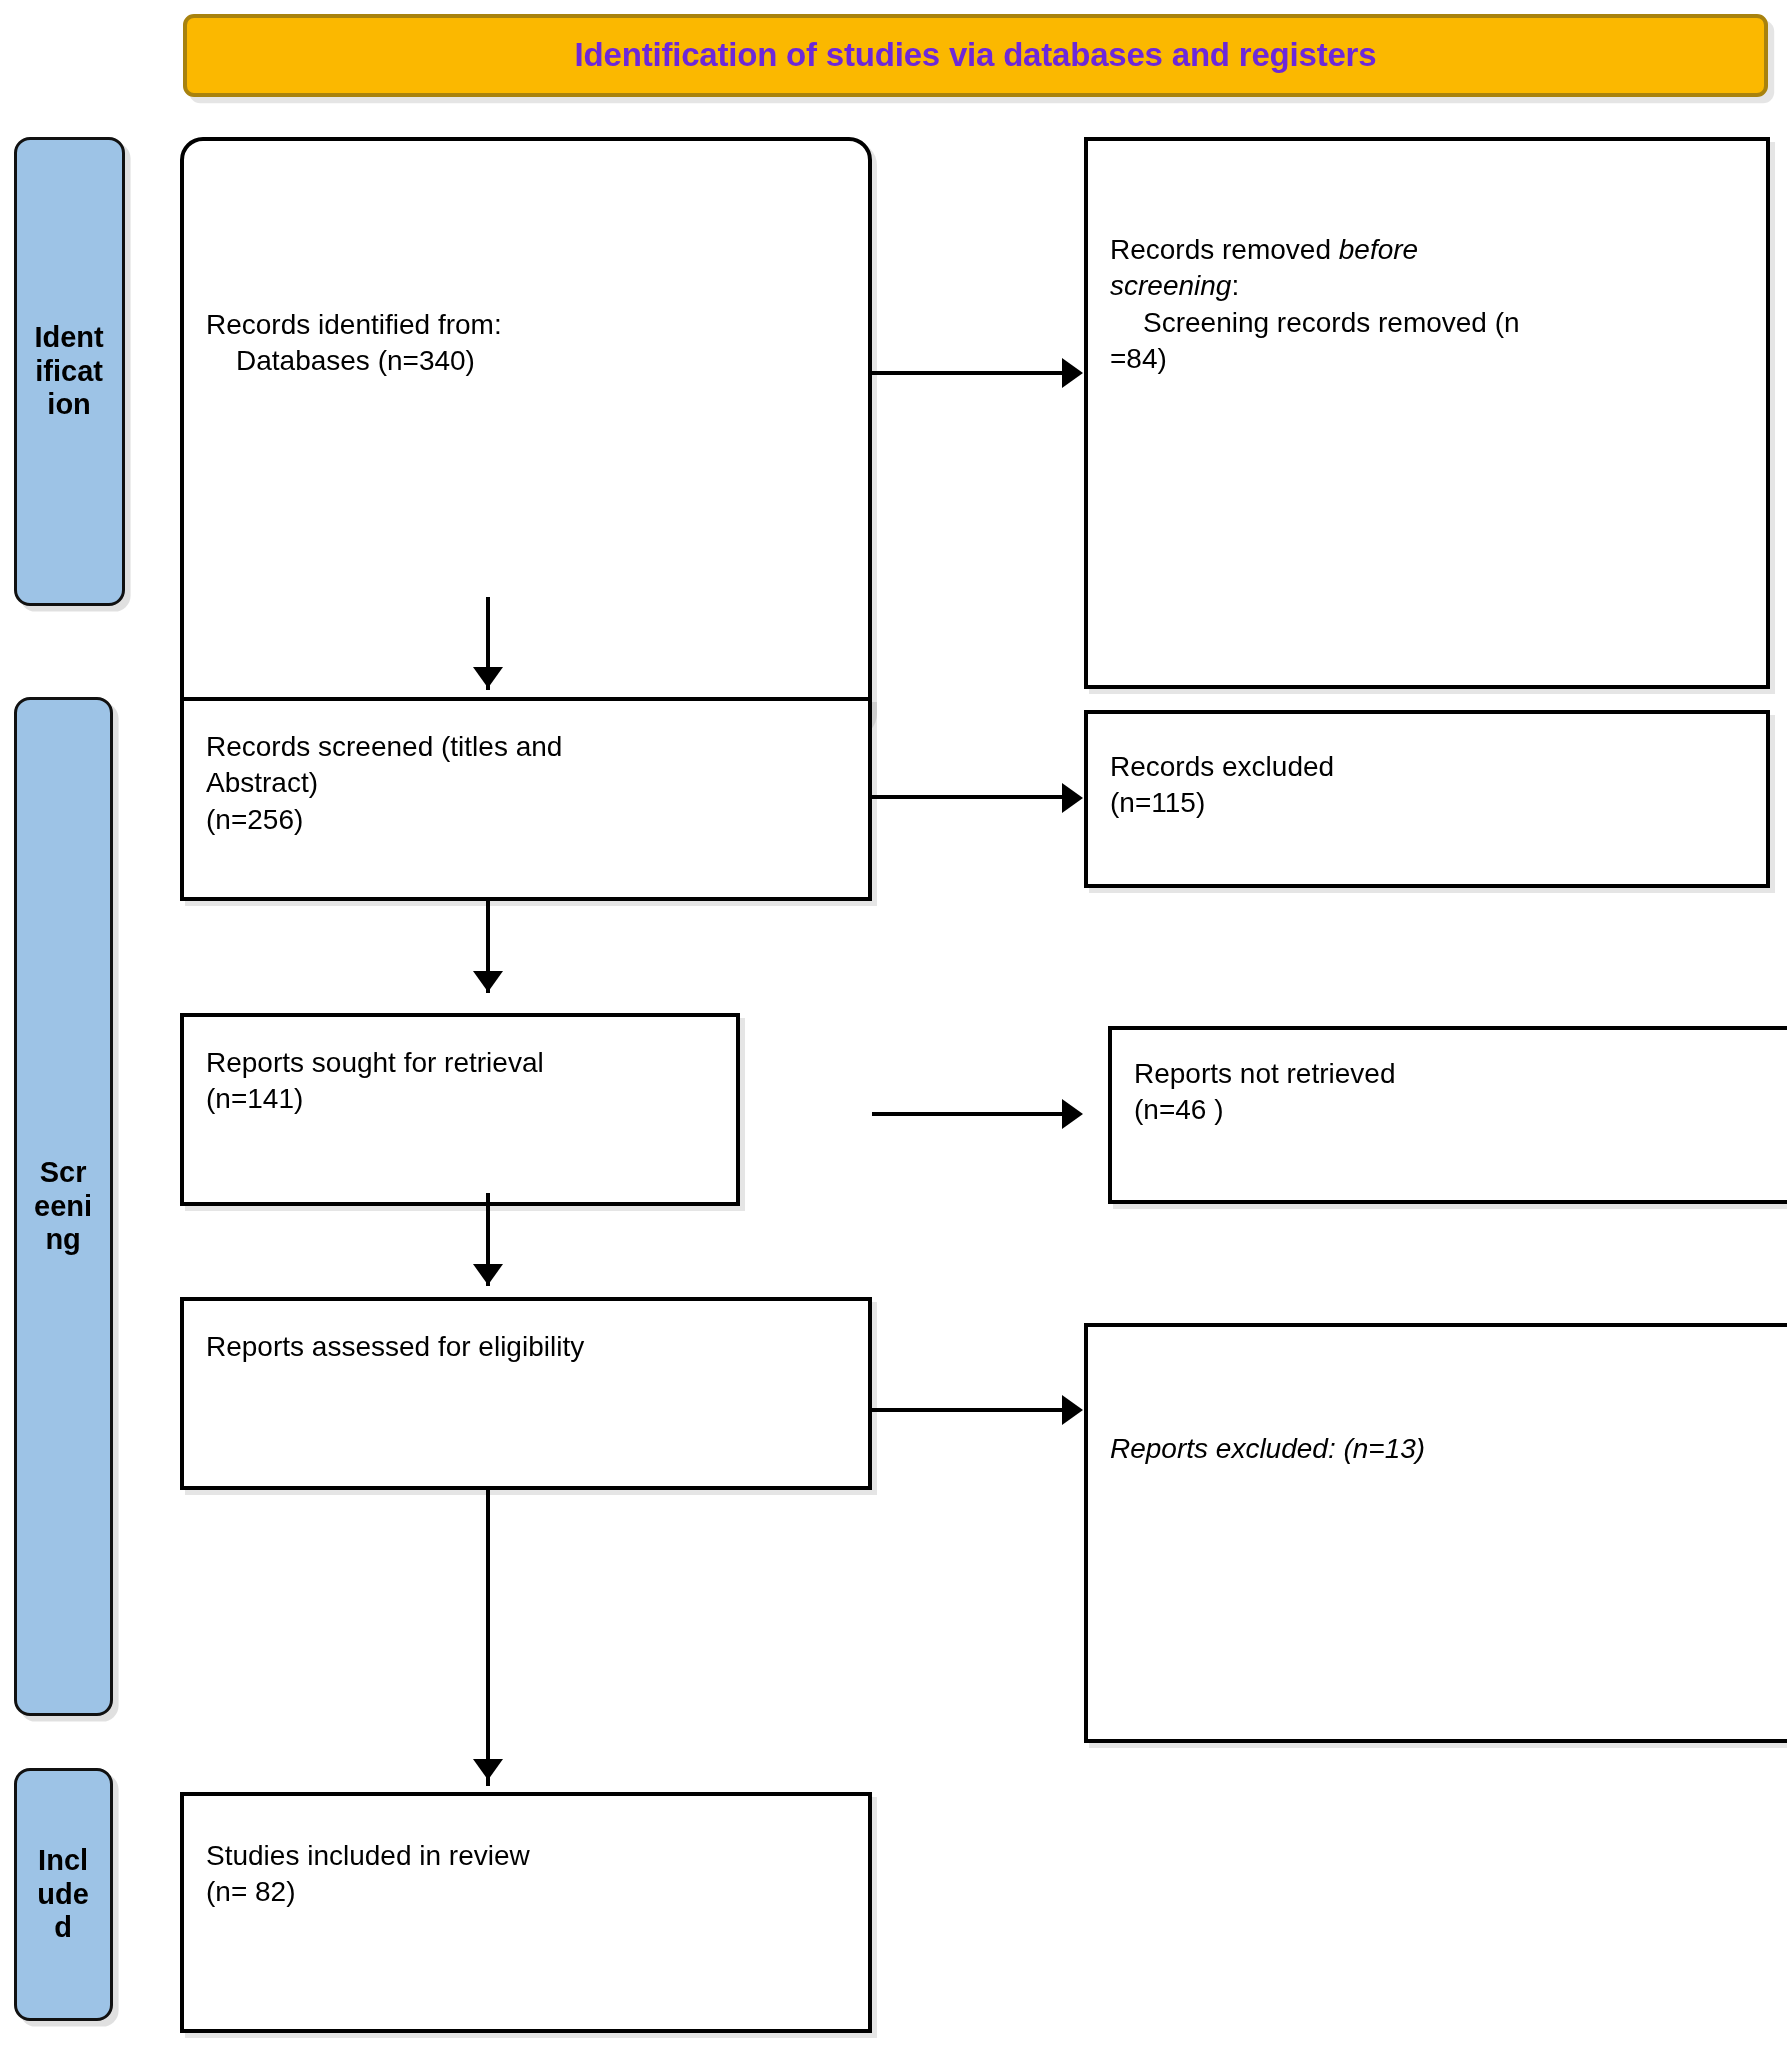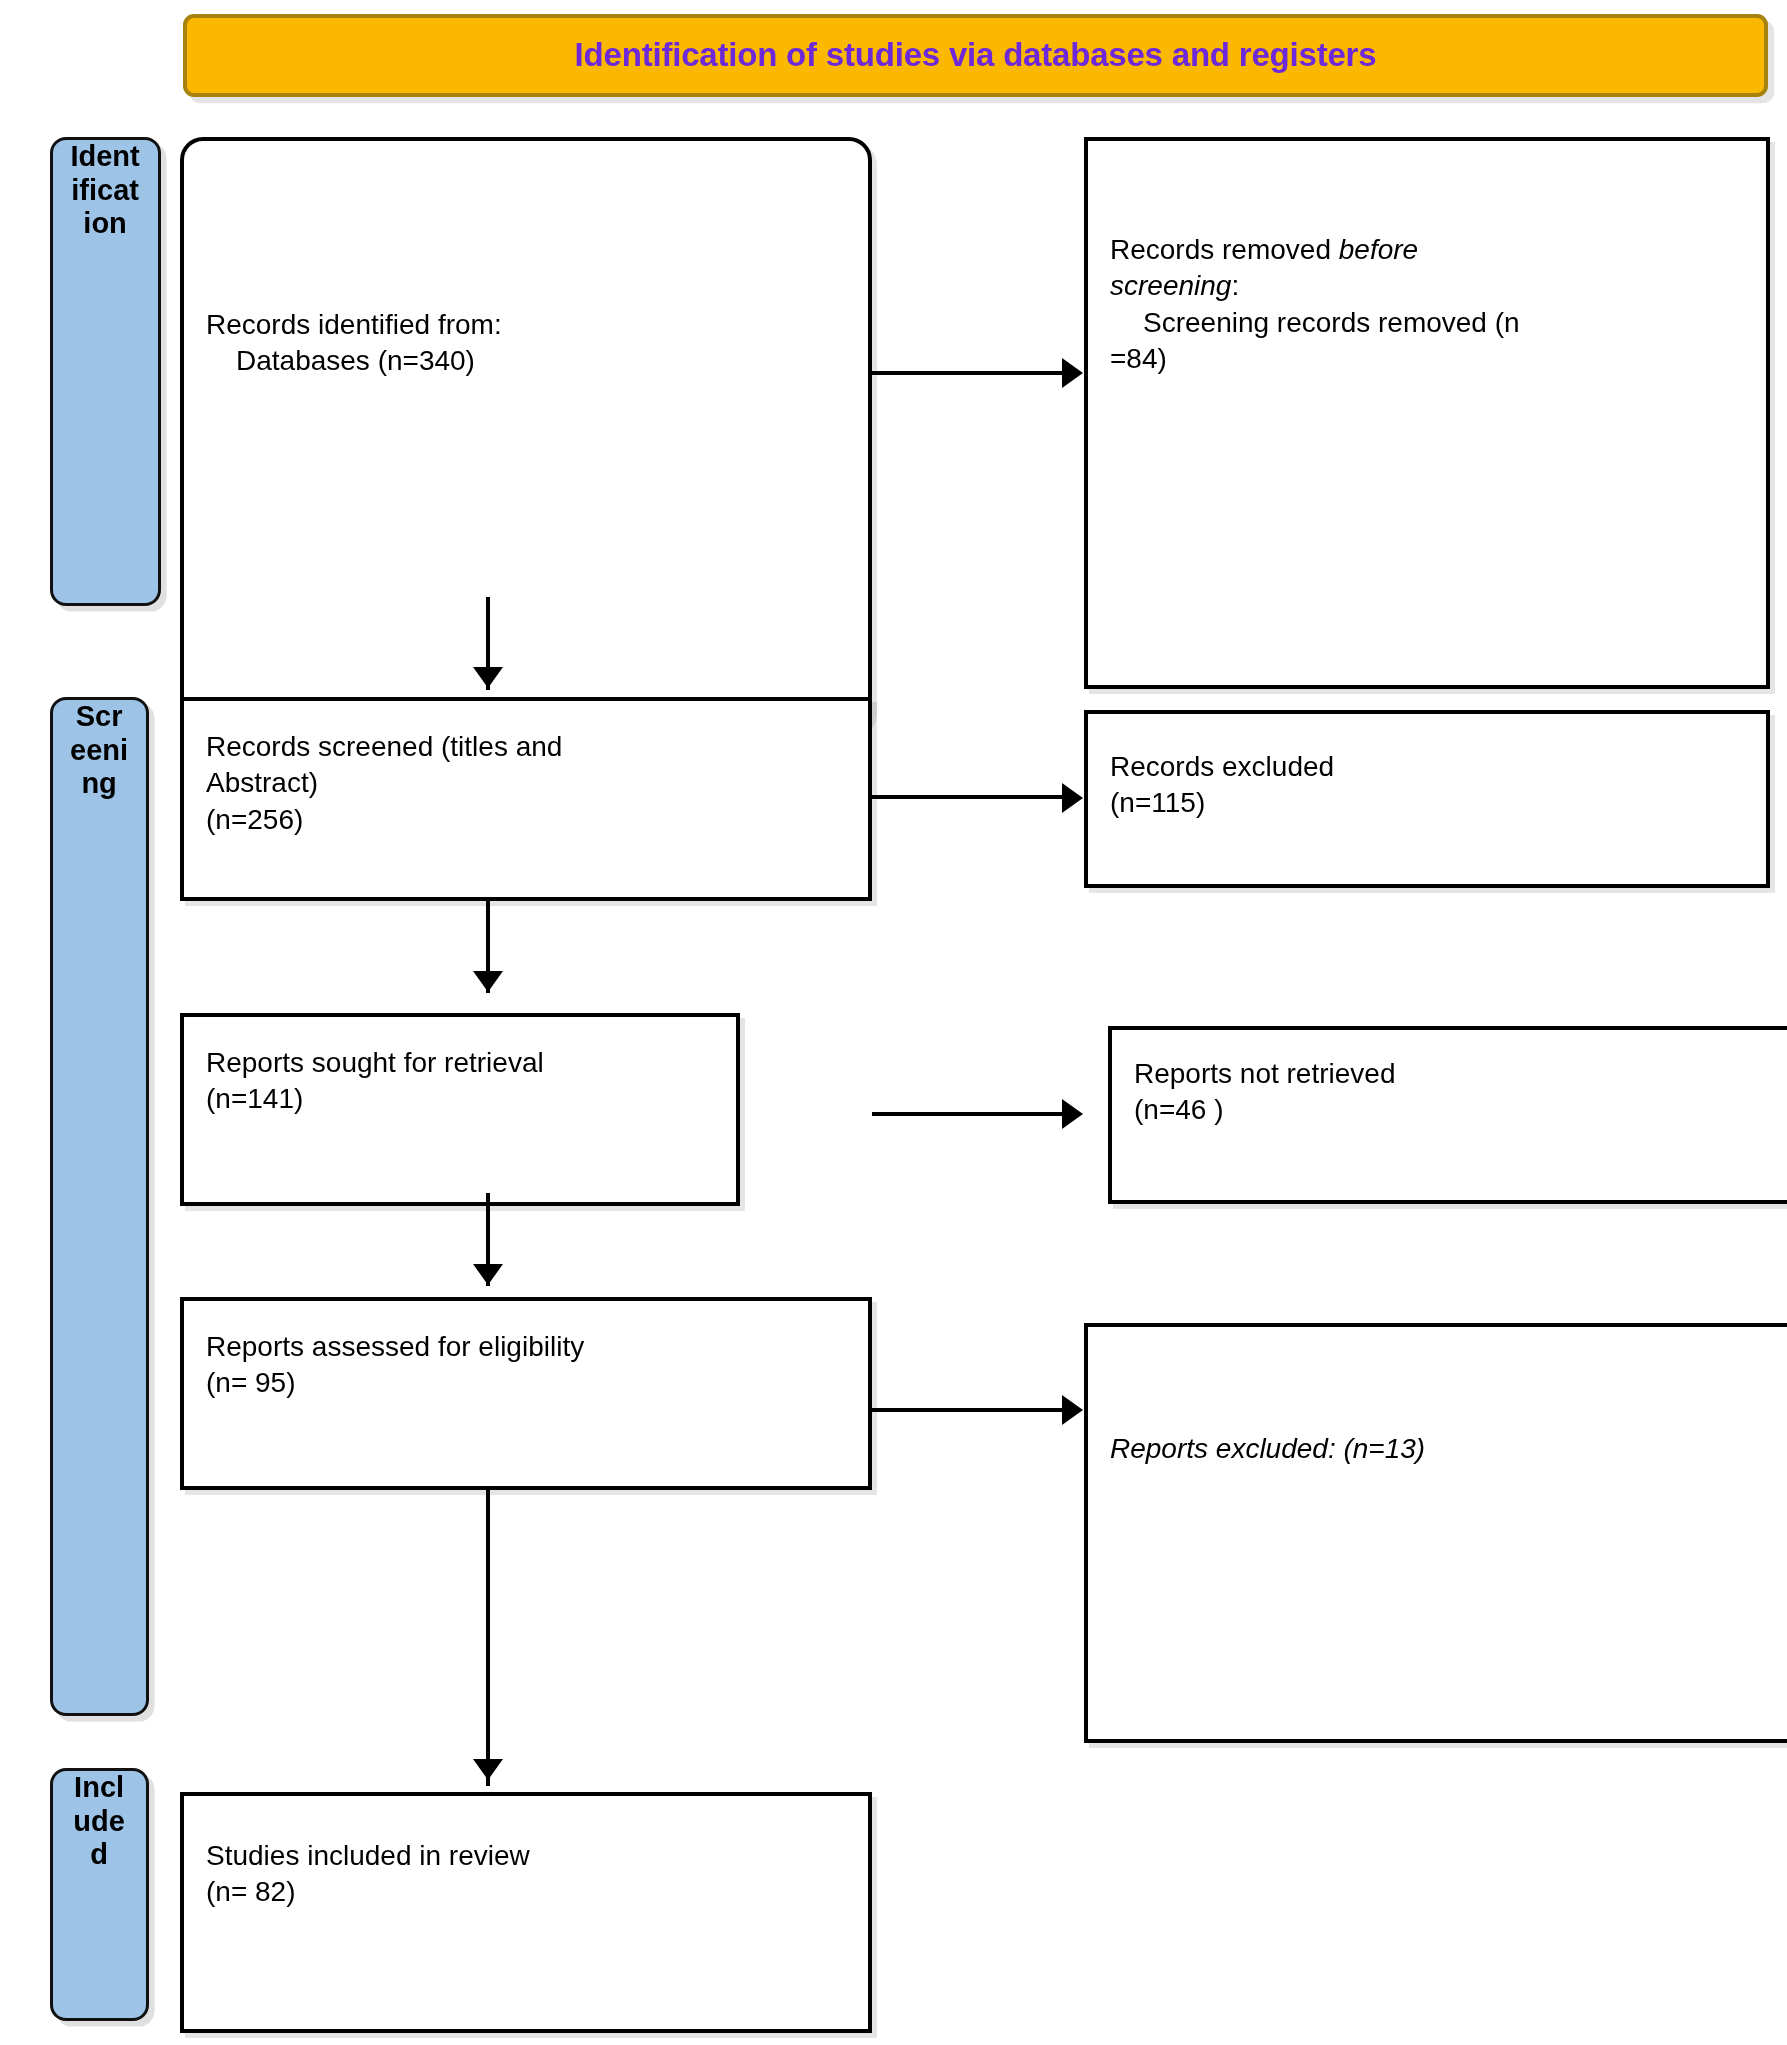--- a/index.html
+++ b/index.html
@@ -45,24 +45,23 @@
 
   
   .stage-label {
     position: absolute;
     background: #9DC3E6;
     border: 3.1px solid #111111;
     border-radius: 16px;
     box-sizing: border-box;
     box-shadow: 5.6px 5.6px 0 rgba(0,0,0,0.12);
     display: flex;
-    align-items: flex-start;
+    align-items: center;
     justify-content: center;
     padding: 0 16px;
-    margin-left: 36px;
   }
   .stage-label-text {
     font-size: 29px;
     font-weight: bold;
     color: #000000;
     line-height: 1.16;
     text-align: center;
     word-break: break-all;
     overflow-wrap: anywhere;
     hyphens: none;
@@ -199,21 +198,20 @@
 
   <div class="h-line" style="left:872px; top:1112px; width:191px;"></div>
   <div class="arrow-right" style="left:1062px; top:1099px;"></div>
 
   <div class="v-line" style="left:486px; top:1193px; height:93px;"></div>
   <div class="arrow-down" style="left:473px; top:1264px;"></div>
 
   <div class="flow-box fb-start" style="left:180px; top:1297px; width:692px; height:193px;">
     <div class="flow-box-inner pad-top-sm">
       <div>Reports assessed for eligibility</div>
-      <div>(n= 95)</div>
     </div>
   </div>
 
   <div class="flow-box fb-start" style="left:1084px; top:1323px; width:780px; height:420px;font-style:italic;">
     <div class="flow-box-inner" style="padding-top:104px;">
       <div>Reports excluded: (n=13)</div>
     </div>
   </div>
 
   <div class="h-line" style="left:872px; top:1408px; width:191px;"></div>

